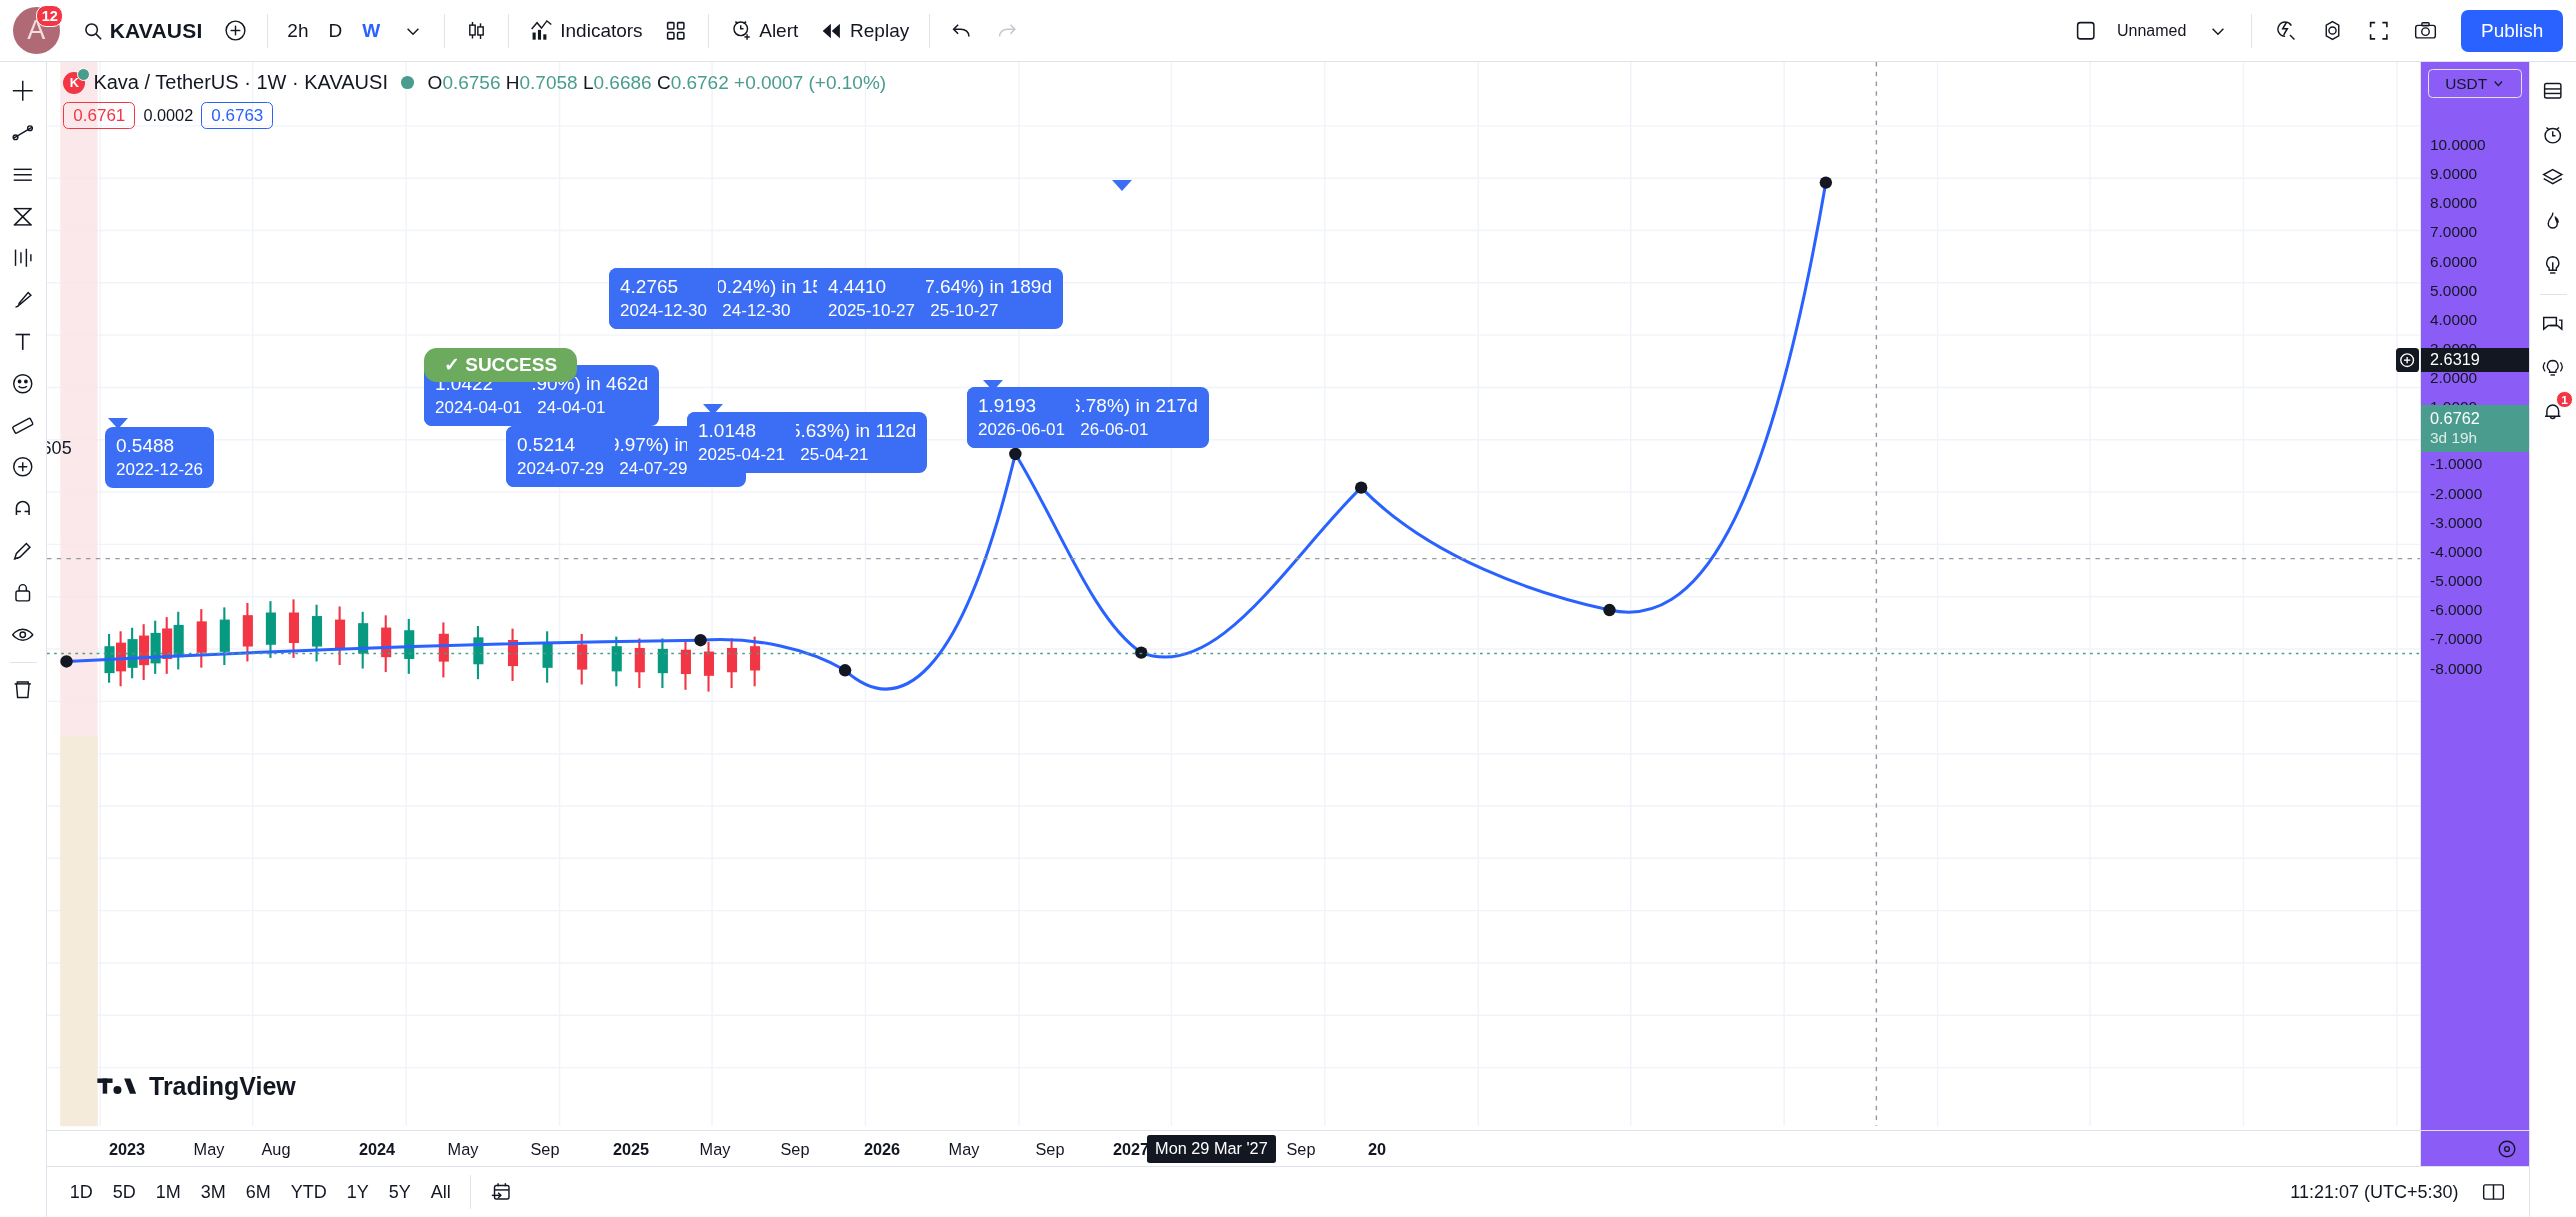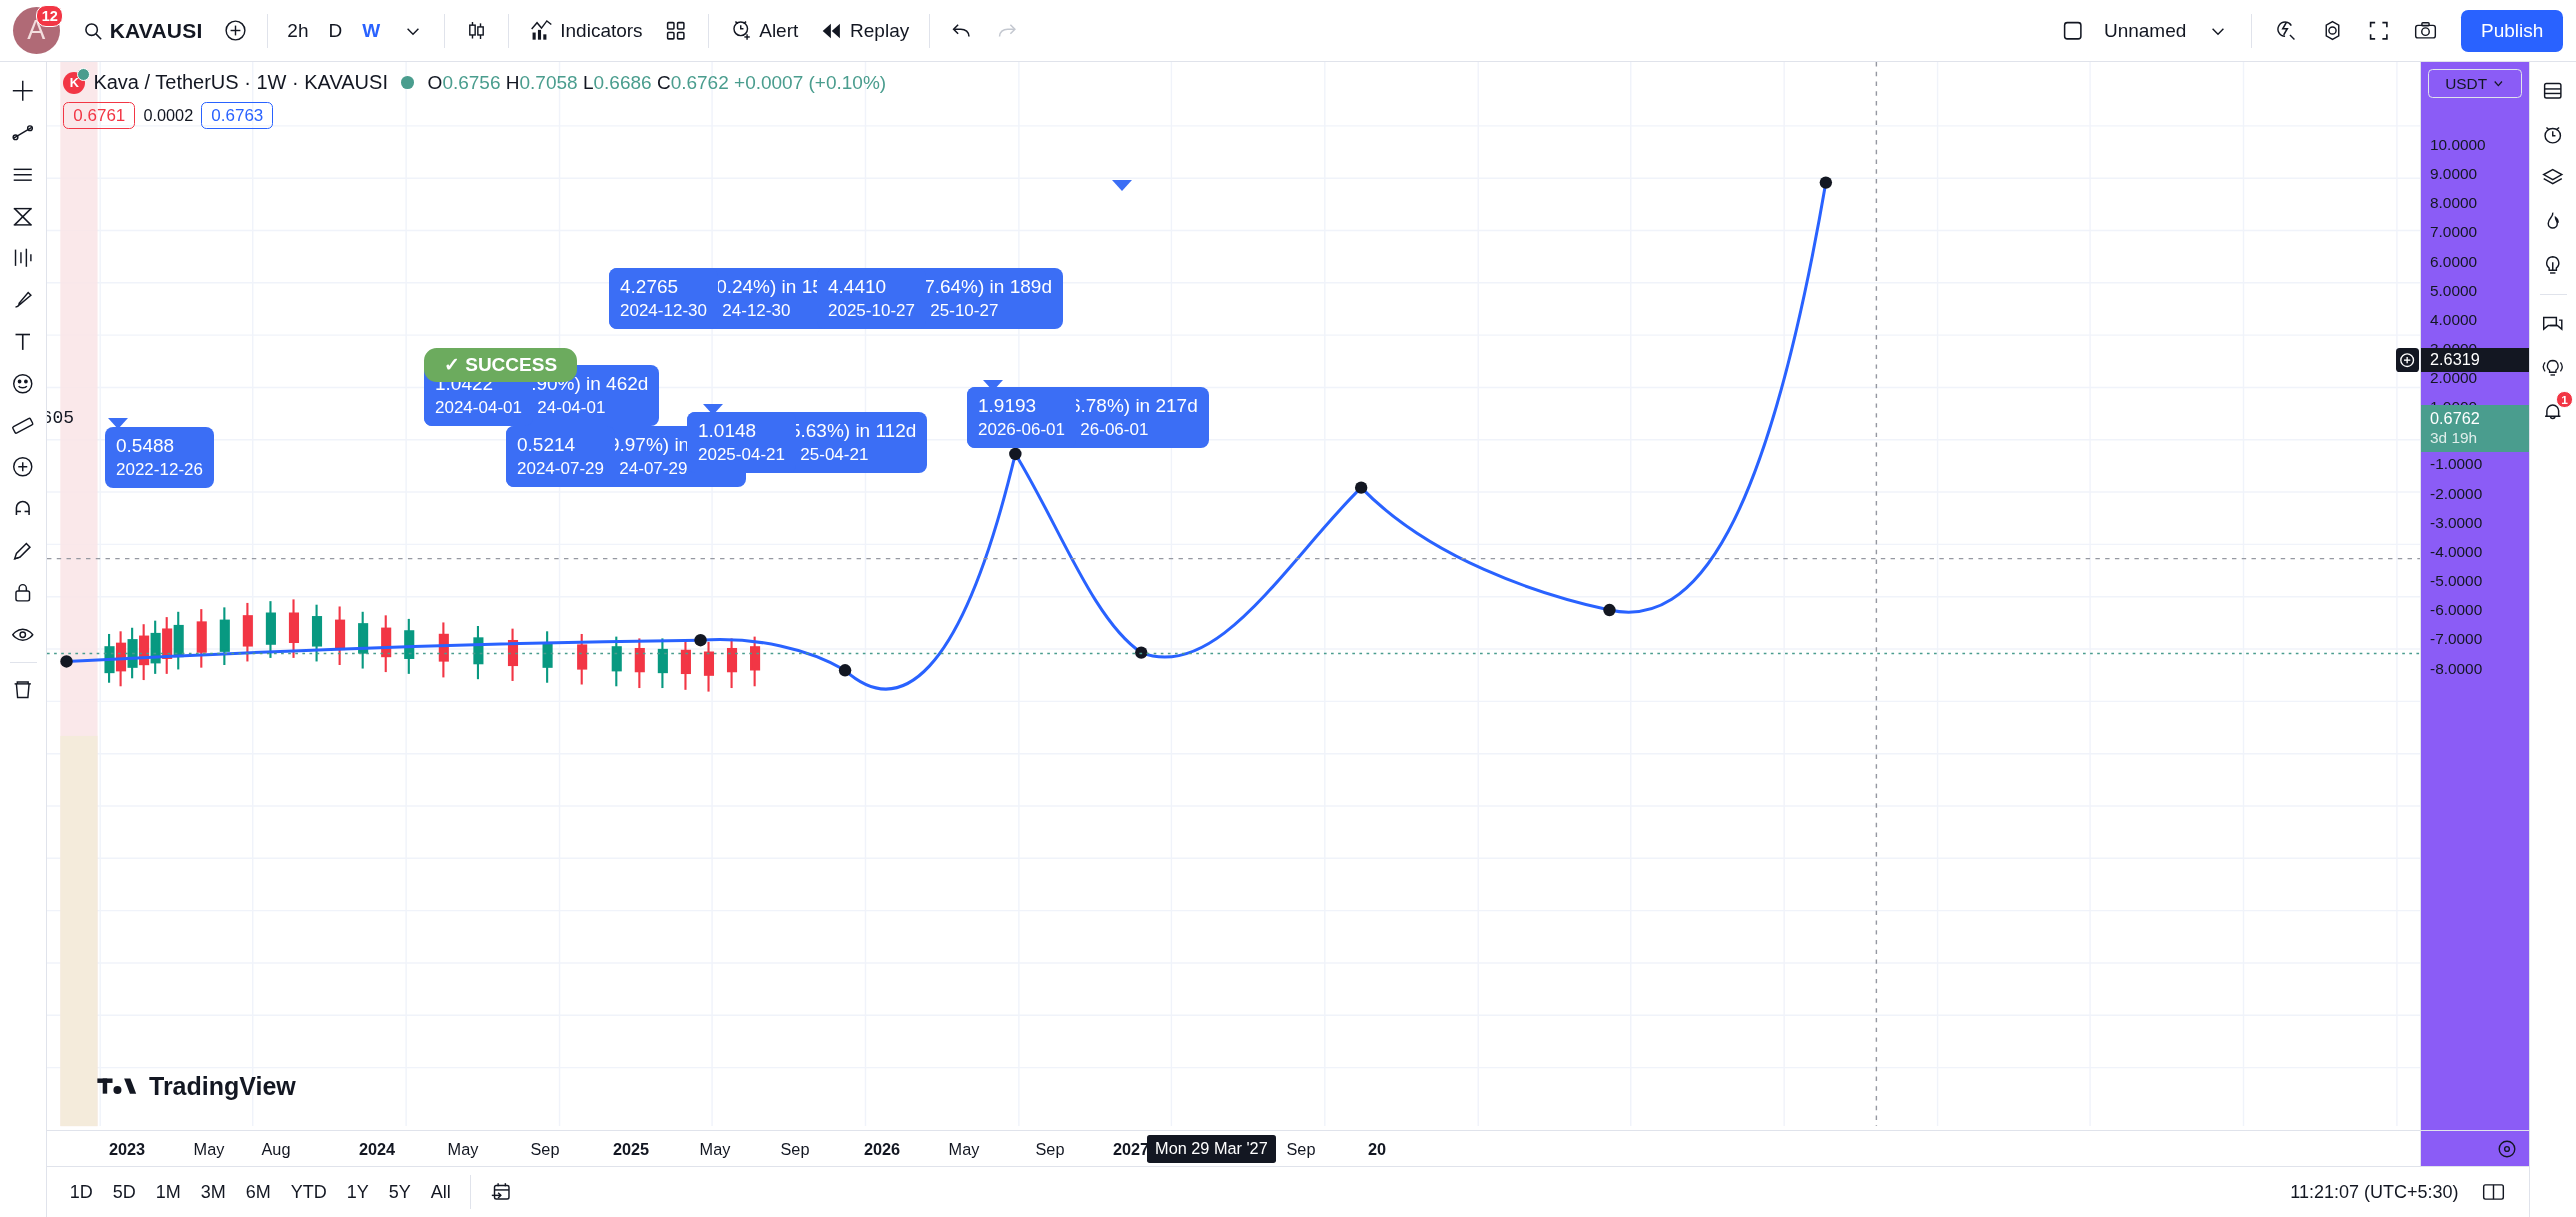--- a/index.html
+++ b/index.html
@@ -26,21 +26,21 @@
   .divider { width:0.9px; height:34px; background:#e0e3eb; margin:0 9px; }
   .tf { font-size:19px; padding:0 10px; height:40px; display:flex; align-items:center;
      border-radius:5.4px; cursor:pointer; }
   .tf.active { color:#2962ff; font-weight:700; }
   .tb-right { margin-left:auto; display:flex; align-items:center; gap:1.8px; }
   .icon-btn { width:45px; height:45px; display:flex; align-items:center; justify-content:center;
      border-radius:5.4px; cursor:pointer; }
   .publish { background:#2962ff; color:#fff; font-size:19px; font-weight:500;
      padding:0 20px; height:42px; display:flex; align-items:center; border-radius:7.2px;
      margin-left:11px; cursor:pointer;}
-  .layout-name{ font-size:19px; padding:0 7.2px; }
+  .layout-name{ font-size:16px; padding:0 7.2px; }
 
   
   .body { flex:1; display:flex; position:relative; }
 
   
   .ltools { width:47px; min-width:47px; border-right:0.9px solid #e0e3eb; background:#fff;
      display:flex; flex-direction:column; align-items:center; padding-top:9px; gap:1.8px;}
   .ltool { width:40px; height:40px; display:flex; align-items:center; justify-content:center;
      border-radius:5.4px; cursor:pointer; color:#131722; }
   .ltool.sep { height:0.9px; width:27px; background:#e0e3eb; margin:5.4px 0; border-radius:0; }
@@ -540,21 +540,21 @@
             <circle cx="1762" cy="618" r="7"></circle>
               <circle cx="2006" cy="136" r="7"></circle>
           </g>
 
           <line x1="0" y1="560" x2="2676" y2="560" stroke="#9598a1" stroke-width="1.6" stroke-dasharray="5 6"></line>
           <line x1="2063" y1="0" x2="2063" y2="1200" stroke="#9598a1" stroke-width="1.6" stroke-dasharray="5 6"></line>
 
           <line x1="0" y1="667" x2="2676" y2="667" stroke="#4a9d8e" stroke-width="1.6" stroke-dasharray="3 5"></line>
         </svg>
 
-        <div class="ylbl" style="left:-5.4px; top:346px;font-family:Liberation Mono, monospace;">605</div>
+        <div class="ylbl" style="left:-5.4px; top:376px;">605</div>
 
         <div class="success" style="left:377px; top:286px;">
           <span>✓</span>
           <span>SUCCESS</span>
         </div>
 
         <div class="b1" style="left:80px; top:399px;">B1</div>
 
         <div class="anno-tip" style="left:61px; top:356px;"></div>
         <div class="anno" style="left:58px; top:365px;">

